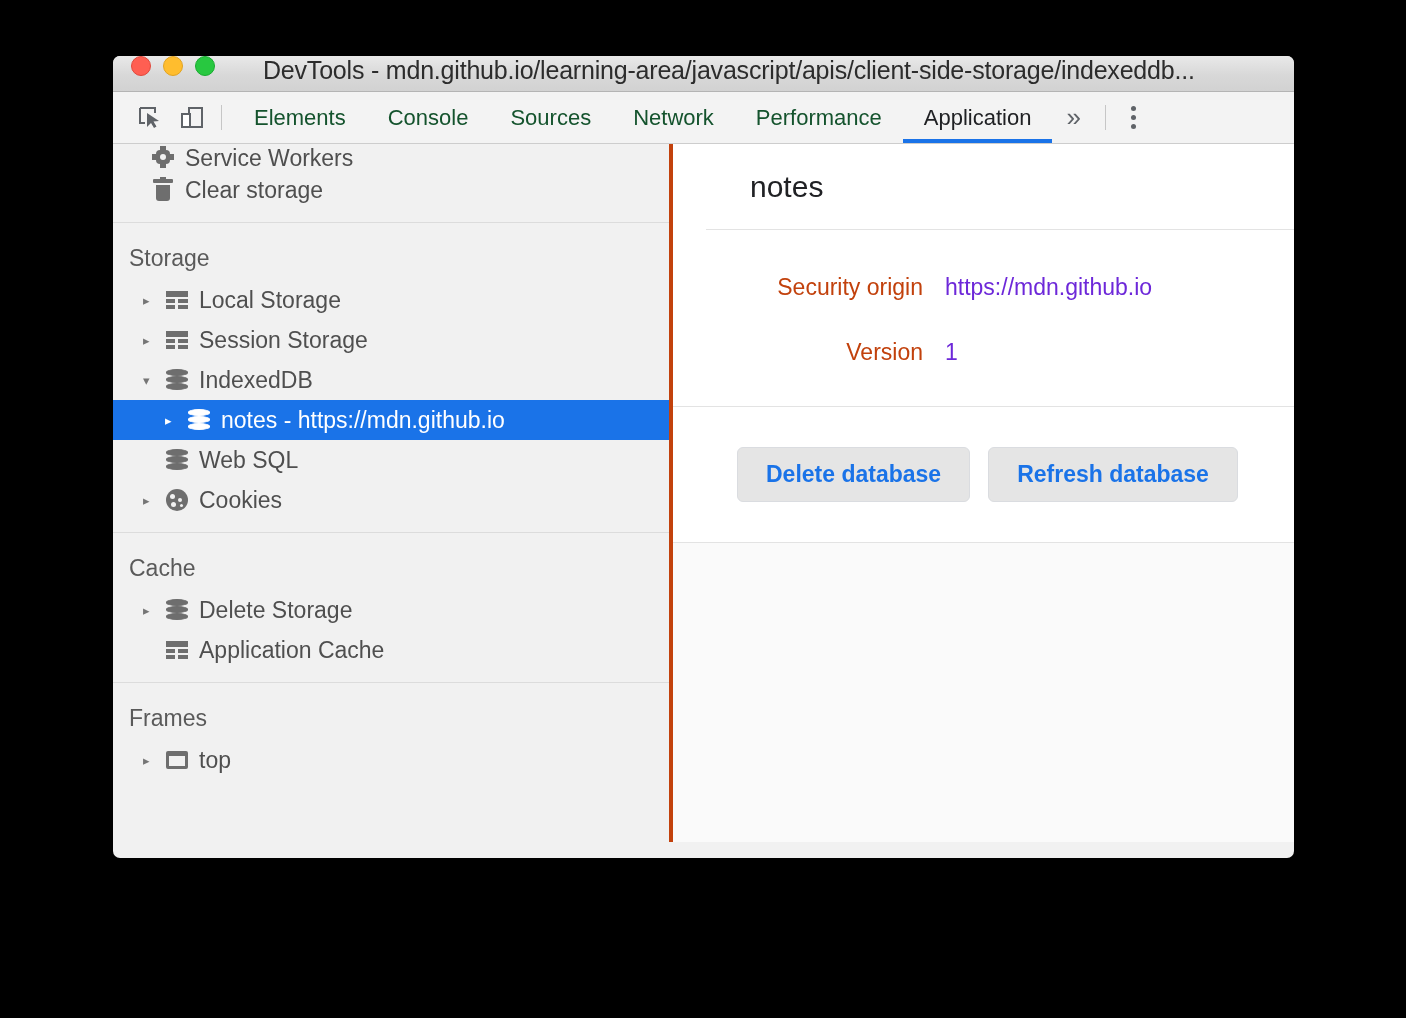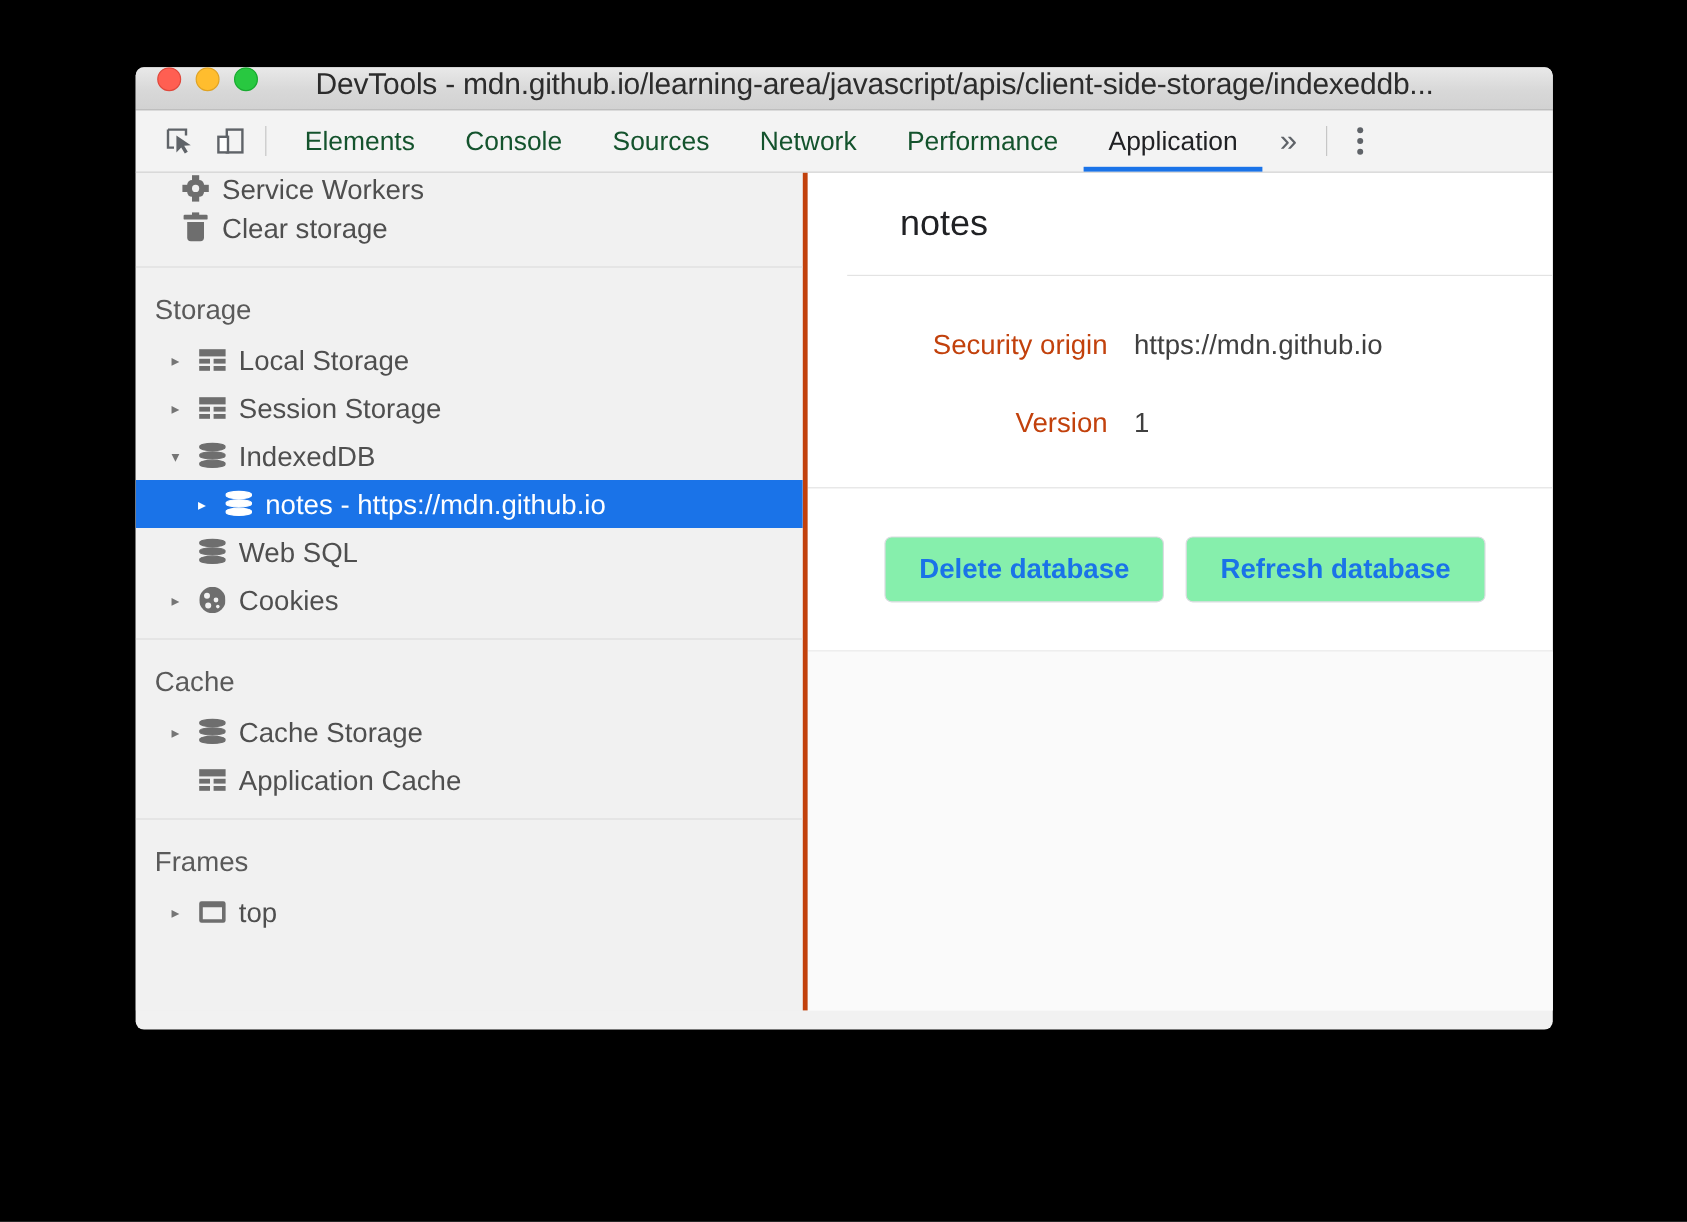--- a/index.html
+++ b/index.html
@@ -306,30 +306,30 @@
   .meta-row:last-child { margin-bottom: 0; }
   .meta-key {
     width: 272px;
     text-align: right;
     font-size: 23px;
     color: #c2410c;
     padding-right: 22px;
   }
   .meta-val {
     font-size: 23px;
-    color: #404040;
+    color: #6d28d9;
   }
   .button-block {
     padding: 40px 0 40px 64px;
     border-bottom: 1px solid #e3e3e3;
     display: flex;
     gap: 18px;
   }
   .btn {
-    background: #86efac;
+    background: #e5e5e5;
     border: 1px solid #dadce0;
     border-radius: 6px;
     color: #1a73e8;
     font-size: 23px;
     font-weight: bold;
     font-family: "Liberation Sans", sans-serif;
     padding: 13px 28px;
     cursor: pointer;
     white-space: nowrap;
   }
@@ -503,21 +503,21 @@
 
         <div class="tree-row indent1">
           <span class="arrow">▸</span>
           <span class="ticon">
             <span class="ic-db">
                 <span class="d1"></span>
                 <span class="d2"></span>
                 <span class="d3"></span>
               </span>
           </span>
-          <span class="tlabel">Cache Storage</span>
+          <span class="tlabel">Delete Storage</span>
         </div>
 
         <div class="tree-row indent1">
           <span class="arrow blank"></span>
           <span class="ticon">
             <span class="ic-table">
                 <span class="r1"></span>
                 <span class="r2a"></span>
                 <span class="r2b"></span>
                 <span class="r3a"></span>

